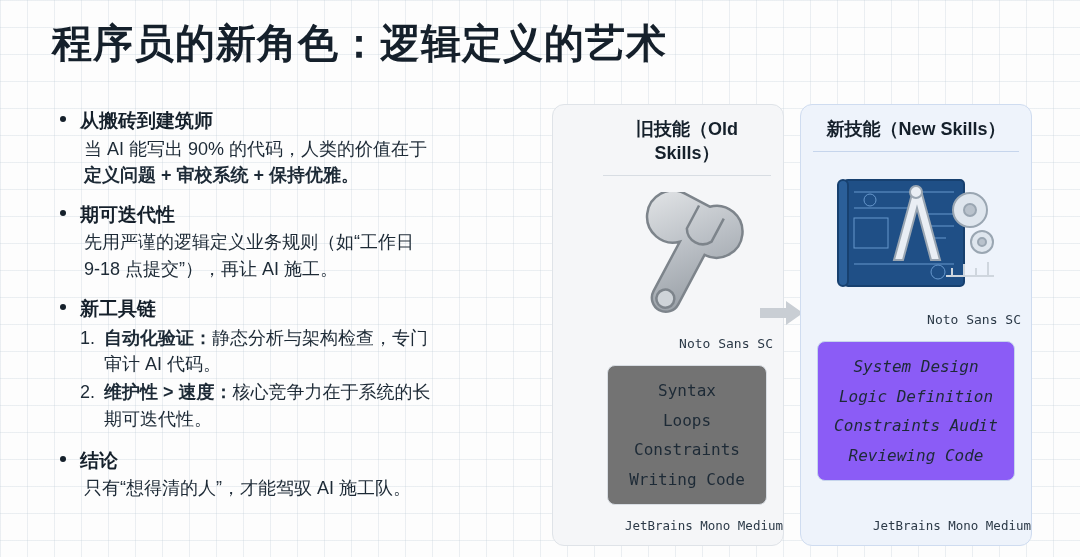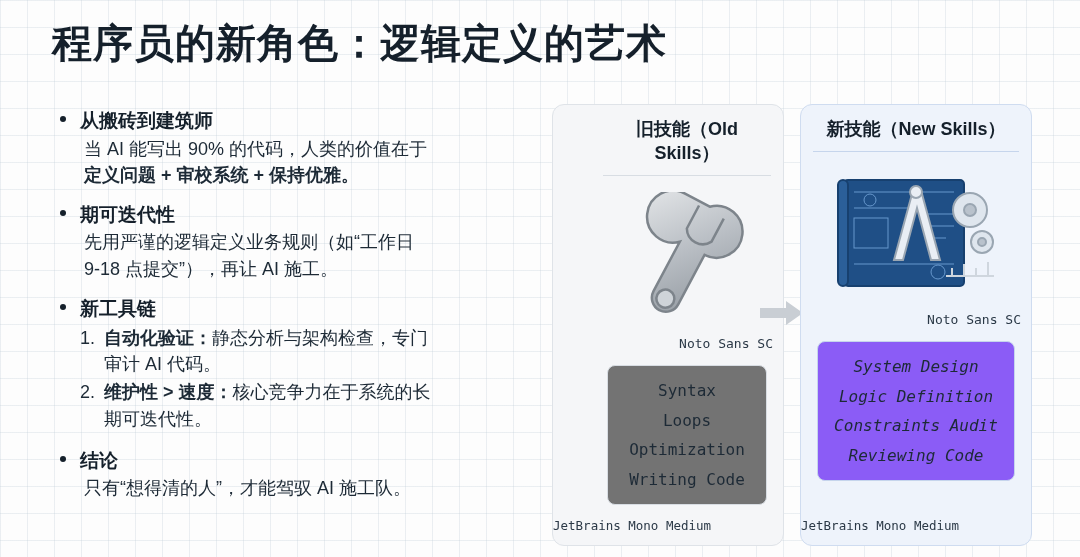--- a/index.html
+++ b/index.html
@@ -149,21 +149,21 @@
     color: #1d2a36;
     text-align: center;
     line-height: 1.85;
     white-space: nowrap;
   }
   .panel-footer {
     position: absolute;
     left: 0;
     right: 0;
     bottom: 12px;
-    text-align: left;
+    text-align: right;
     font-family: "DejaVu Sans Mono", monospace;
     font-size: 12.5px;
     color: #2b3947;
   }
 
   .arrow {
     position: absolute;
     left: 760px;
     top: 300px;
     width: 44px;
@@ -237,21 +237,21 @@
           <path d="M60 8 a26 26 0 1 0 18 45 l0 56 a14 14 0 0 0 28 0 l0 -56 a26 26 0 1 0 -18 -45 z" transform="translate(-32,2)" fill="url(#gmetal)" stroke="#7d848b" stroke-width="2.5"></path>
           <path d="M46 14 l0 26 a16 16 0 0 0 28 0 l0 -26" fill="none" stroke="#7d848b" stroke-width="2.5"></path>
           <circle cx="60" cy="112" r="9" fill="#cfd4d9" stroke="#7d848b" stroke-width="2.5"></circle>
         </g>
       </svg>
     </div>
     <div class="art-caption">Noto Sans SC</div>
     <div class="list-box">
       <div>Syntax</div>
       <div>Loops</div>
-      <div>Optimization</div>
+      <div>Constraints</div>
       <div>Writing Code</div>
     </div>
     <div class="panel-footer">JetBrains Mono Medium</div>
   </div>
 
   <div class="arrow">
     <svg width="44" height="26" viewBox="0 0 44 26" aria-hidden="true">
       <path d="M0 8 L26 8 L26 1 L43 13 L26 25 L26 18 L0 18 Z" fill="#c9ced4"></path>
     </svg>
   </div>

